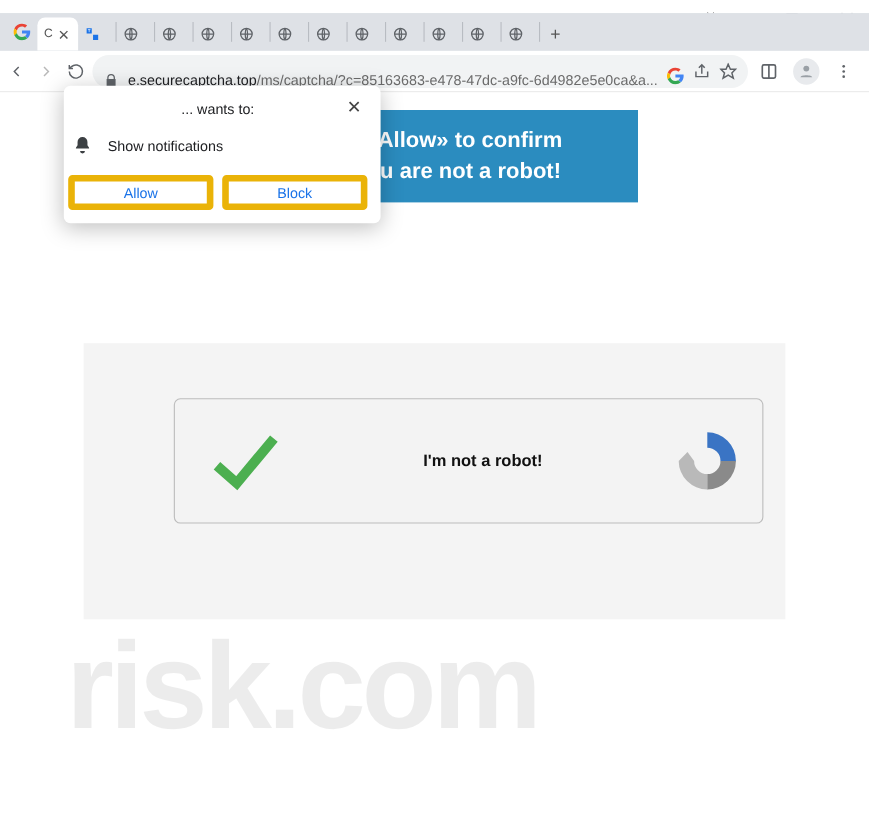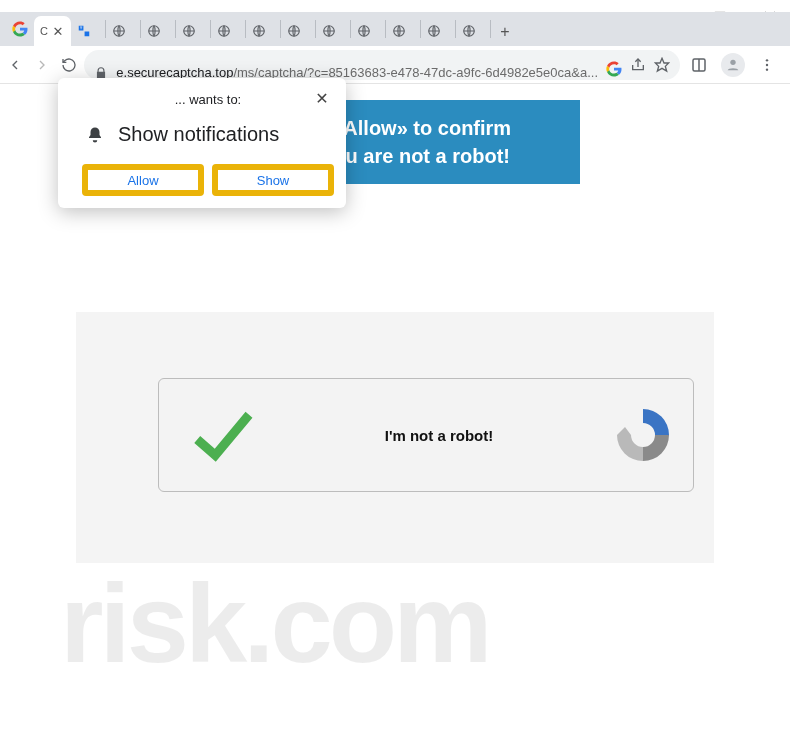--- a/index.html
+++ b/index.html
@@ -162,21 +162,21 @@
     position:absolute;
     top: 228px;
     left: 76px;
     width: 638px;
     height: 251px;
     background:#f4f4f4;
   }
 
   .captcha-card {
     position:absolute;
-    top: 66px;
+    top: 50px;
     left: 82px;
     width: 536px;
     height: 114px;
     background:#f3f3f3;
     border:1px solid #bcbcbc;
     border-radius:6px;
     display:flex;
     align-items:center;
     padding:0 18px;
   }
@@ -231,40 +231,40 @@
   }
 
   
   .perm-prompt {
     position:absolute;
     top: 78px; left: 58px;
     width: 288px;
     background:#fff;
     border-radius:6px;
     box-shadow: 0 4px 20px rgba(0,0,0,0.25);
-    padding: 14px 12px 12px 24px;
+    padding: 14px 12px 12px 4px;
     z-index:100;
   }
   .perm-header {
     display:flex;align-items:center;justify-content:center;
     position:relative;
     padding-bottom:10px;
   }
   .perm-title { font-size:13px; color:#202124; }
   .perm-close {
     position:absolute; right:2px; top:-4px;
     width:20px;height:20px;display:flex;align-items:center;justify-content:center;color:#444;
     font-size:16px;
   }
   .perm-row {
     display:flex; align-items:center; gap:14px;
     padding:6px 4px 18px 4px;
   }
   .bell { width:18px;height:18px;display:flex;align-items:center;justify-content:center;color:#3c4043; }
-  .perm-msg { font-size:20px;color:#202124;text-align:right; }
+  .perm-msg { font-size:13px;color:#202124;text-align:right; }
   .perm-buttons {
     display:flex; gap:8px;
   }
   .perm-btn {
     flex:1;
     height:32px;
     border:6px solid #eab308;
     border-radius:4px;
     background:#fff;
     color:#1a73e8;
@@ -551,15 +551,15 @@
   <div class="perm-row">
     <span class="bell">
       <svg viewBox="0 0 24 24" fill="currentColor" width="18" height="18">
           <path d="M12 2a6 6 0 0 0-6 6v4l-2 3v1h16v-1l-2-3V8a6 6 0 0 0-6-6zm0 20a3 3 0 0 0 3-3H9a3 3 0 0 0 3 3z"></path>
         </svg>
     </span>
     <span class="perm-msg">Show notifications</span>
   </div>
   <div class="perm-buttons">
     <div class="perm-btn">Allow</div>
-    <div class="perm-btn">Show</div>
+    <div class="perm-btn">Block</div>
   </div>
 </div>
 
 </body></html>

